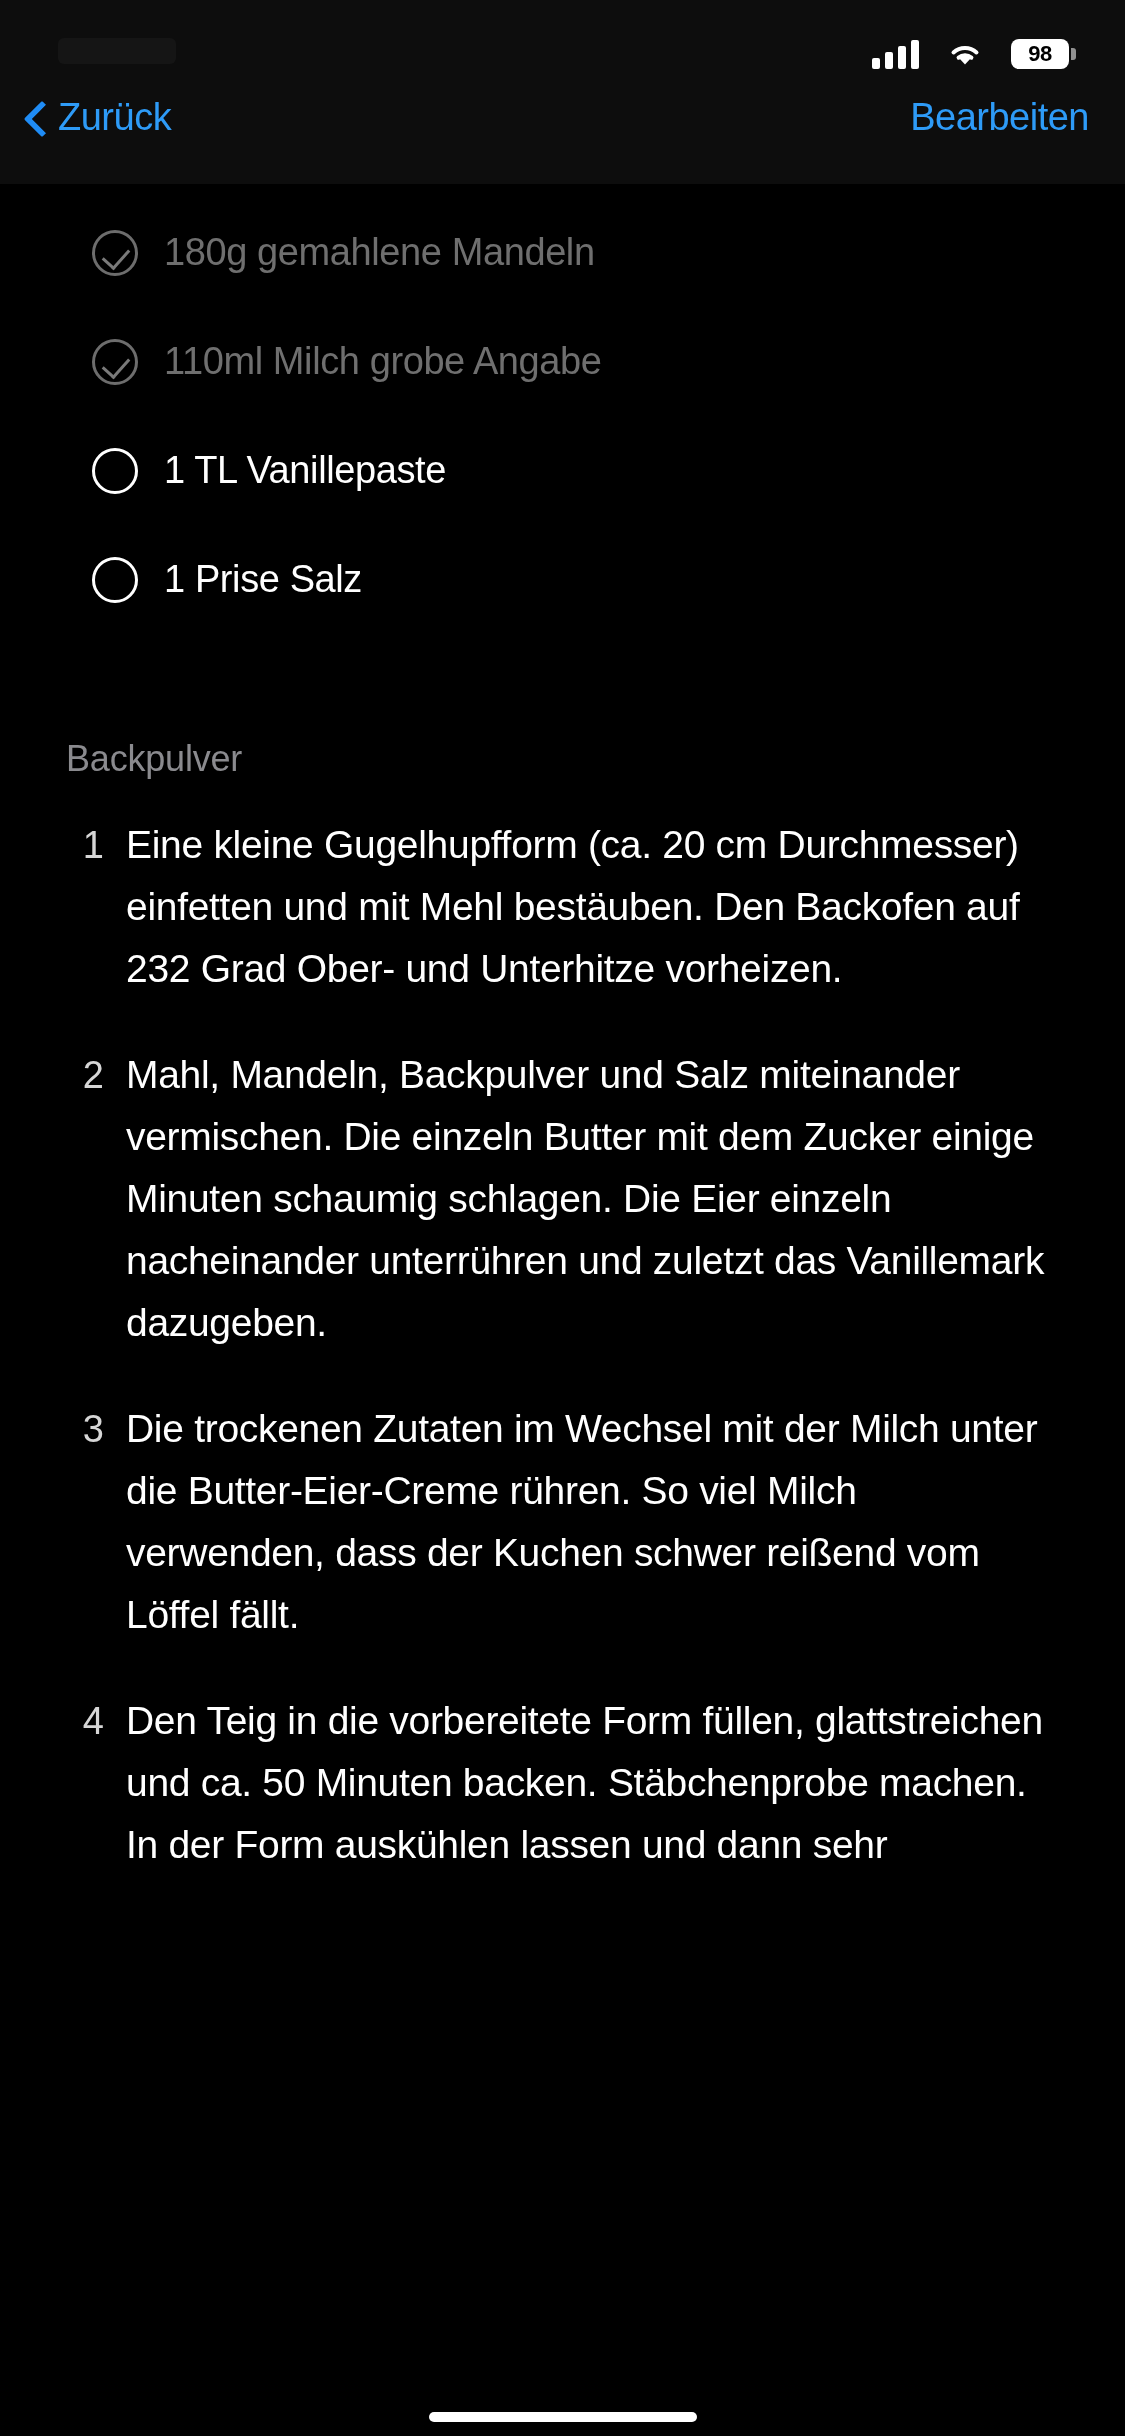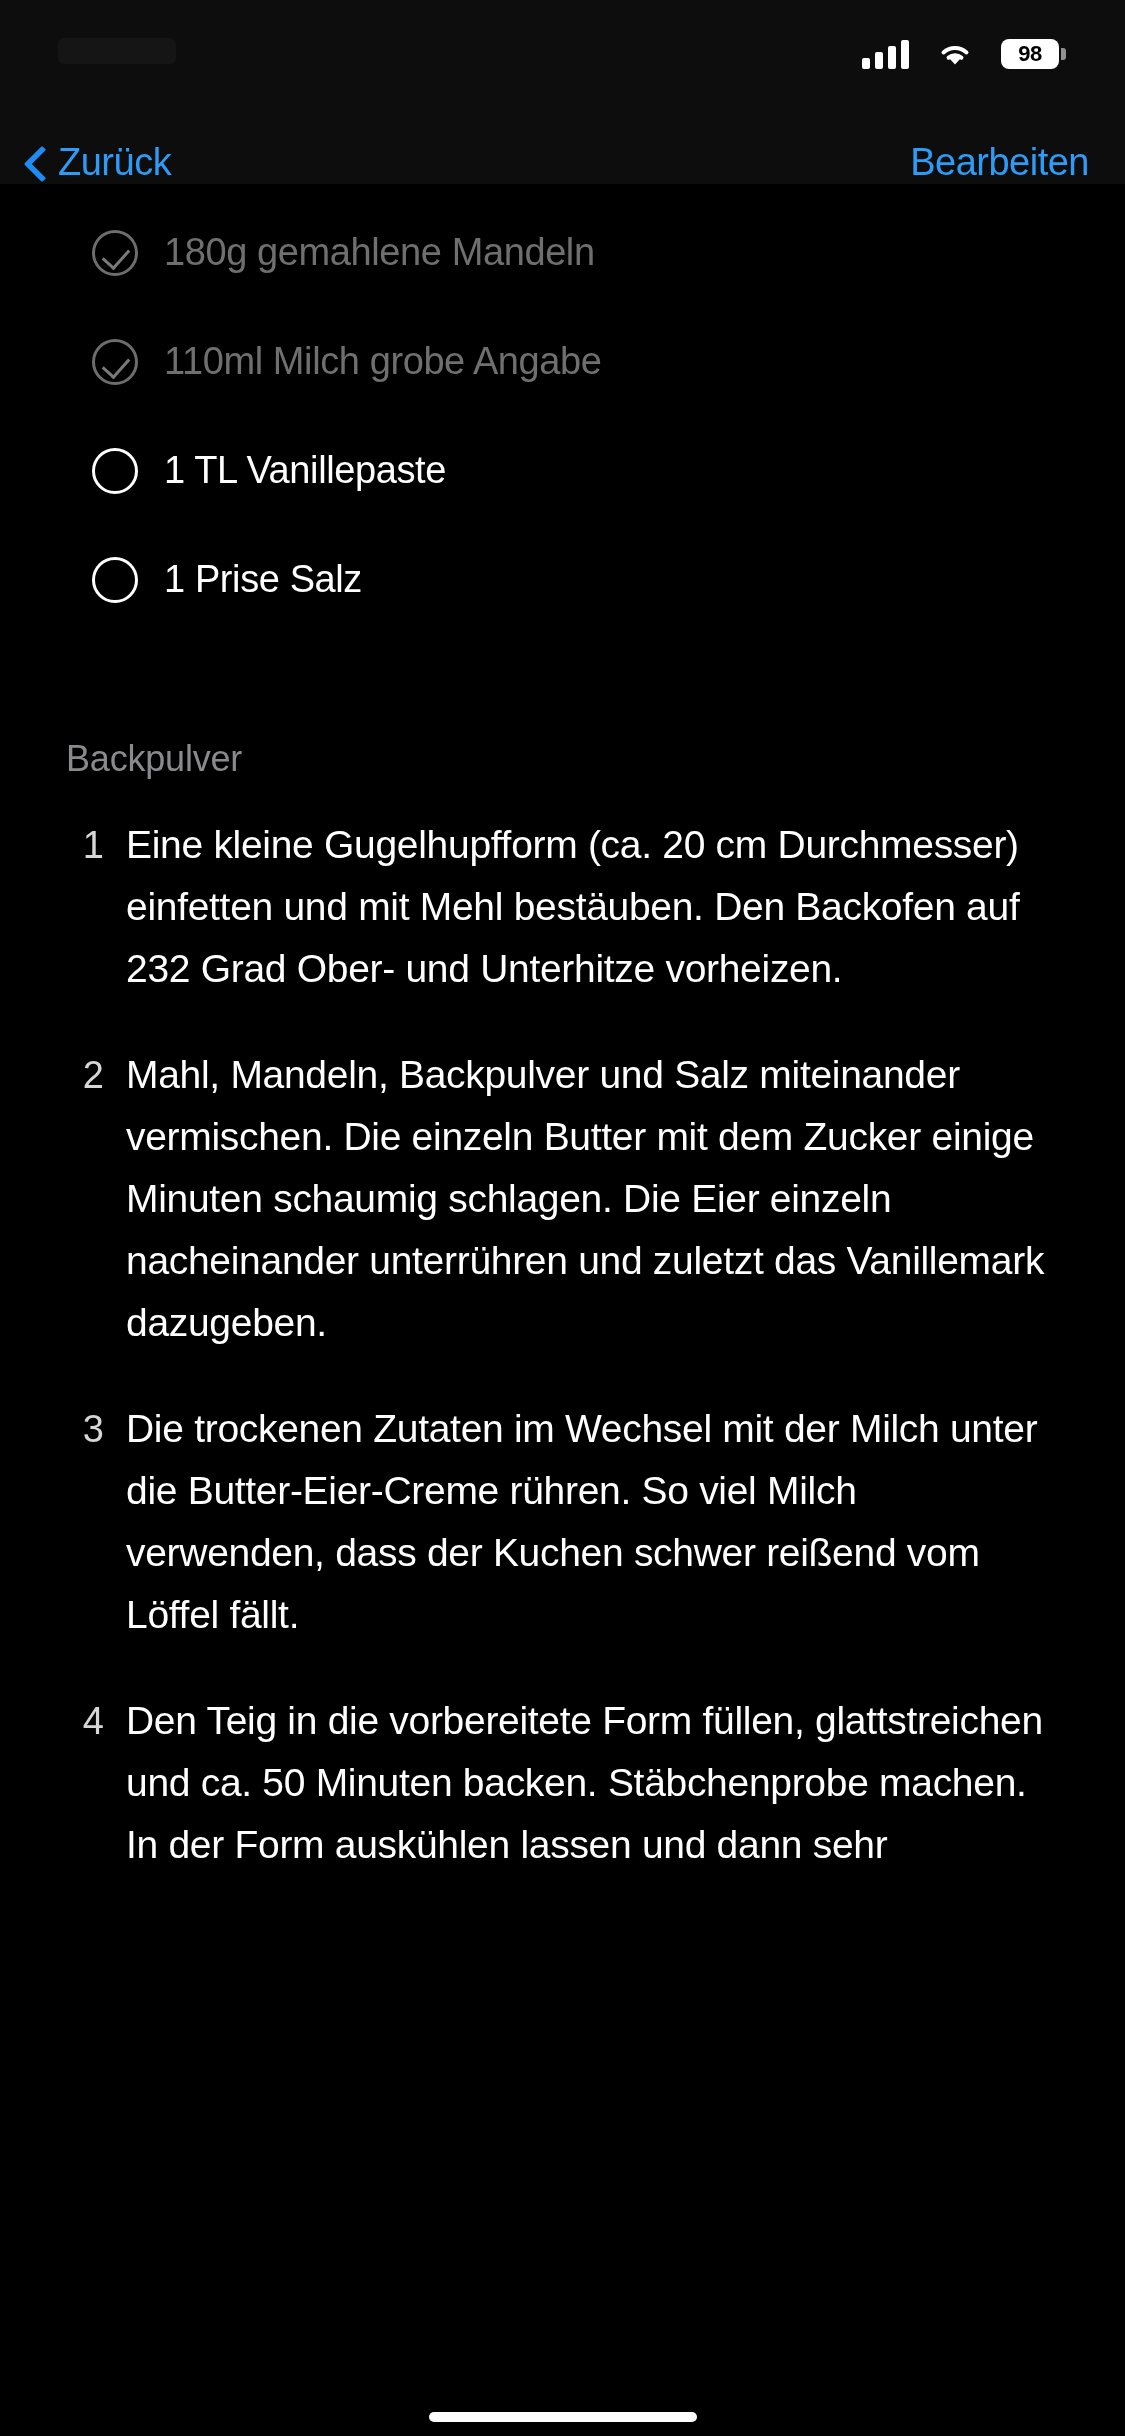--- a/index.html
+++ b/index.html
@@ -22,21 +22,21 @@
   }
   .status-left-pill {
     position: absolute;
     left: 58px; top: 38px;
     width: 118px; height: 26px;
     background: #151515;
     border-radius: 6px;
   }
   .status-right {
     position: absolute;
-    right: 66px; top: 34px;
+    right: 56px; top: 34px;
     display: flex;
     align-items: center;
     gap: 28px;
     height: 40px;
   }
   .signal-bars {
     display: flex;
     align-items: flex-end;
     gap: 5px;
     height: 30px;
@@ -78,21 +78,21 @@
   }
 
   
   .nav-bar {
     position: absolute;
     top: 96px; left: 0;
     width: 1125px;
     height: 88px;
     background: #0d0d0d;
     display: flex;
-    align-items: flex-end;
+    align-items: flex-start;
   }
   .nav-back {
     position: absolute;
     left: 24px;
     display: flex;
     align-items: center;
     gap: 10px;
     cursor: pointer;
   }
   .chev {

